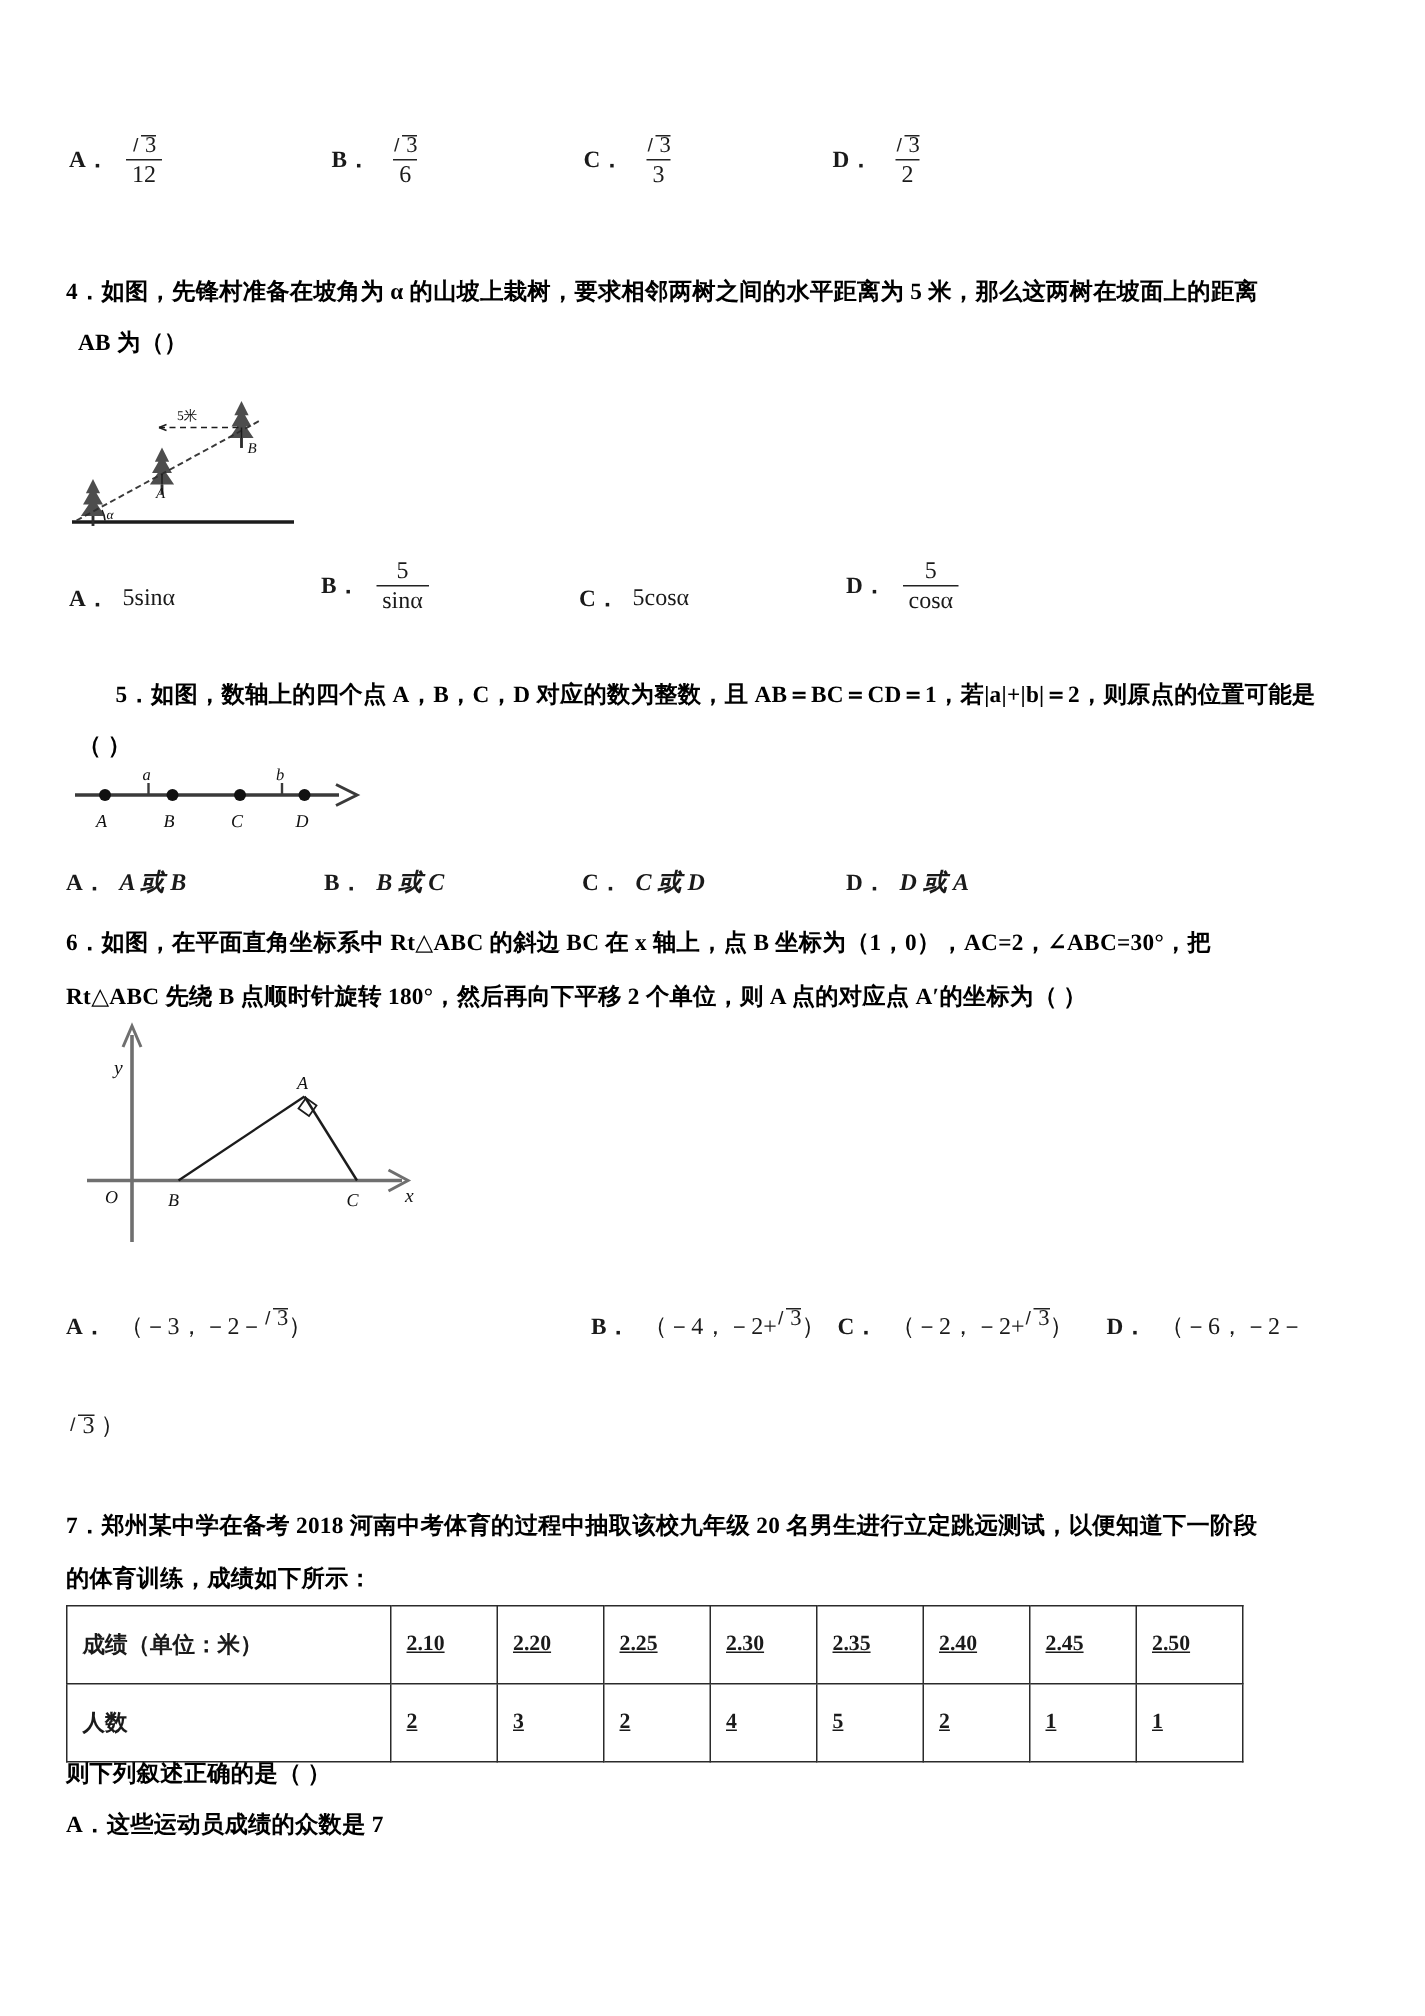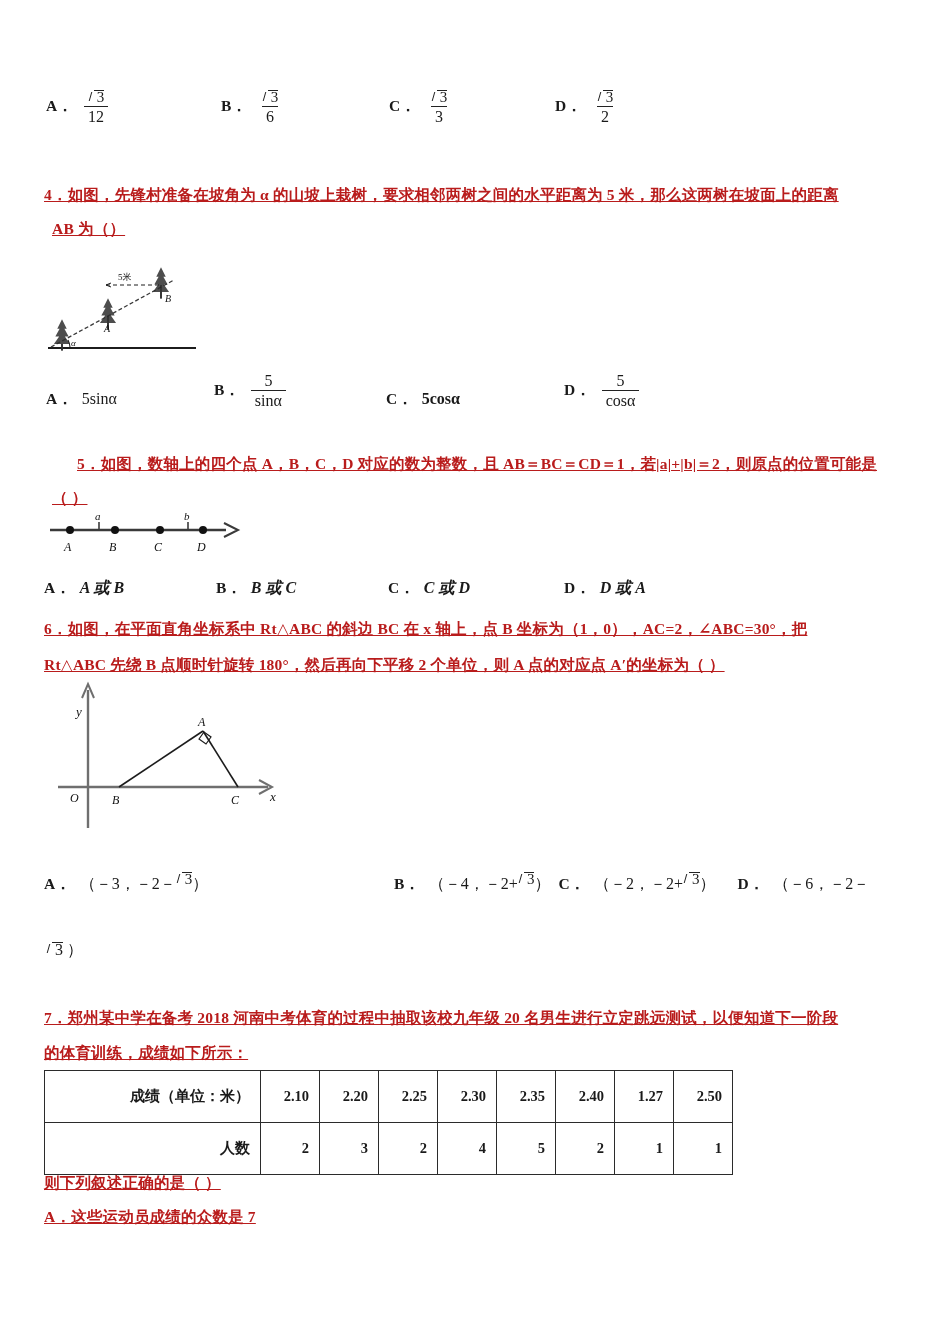--- a/index.html
+++ b/index.html
@@ -14,23 +14,22 @@
     overflow: hidden;
   }
   .page { position: relative; width: 950px; height: 1344px; padding: 0; }
 
   
   .qtext {
     font-family: "Liberation Serif", "DejaVu Serif", serif;
     font-weight: bold;
     font-size: 15.5px;
     line-height: 34px;
-    color: #b91c1c;
+    color: #000000;
     letter-spacing: .2px;
-    text-decoration: underline;
   }
   .italic { font-style: italic; }
 
   
   .optrow { position: absolute; display: flex; align-items: flex-end; }
   .optcell { display: flex; align-items: center; }
   .optcell .lab {
     font-weight: bold; font-size: 15.5px; margin-right: 9px;
     font-family: "Liberation Serif", serif;
   }
@@ -78,24 +77,23 @@
     font-family: "Liberation Serif", serif;
     font-weight: bold;
   }
   table.scoretable td {
     border: 1.6px solid #2b2b2b;
     font-size: 14.5px;
     padding: 16px 10px;
     height: 48px;
     vertical-align: middle;
     white-space: nowrap;
-    text-align: right;
   }
   table.scoretable td.first { width: 216px; font-size: 15px; }
-  table.scoretable td.datacell { width: 59px; }
+  table.scoretable td.datacell { width: 71px; text-decoration: underline; }
 
   
   .fig { position: absolute; }
   .fig svg { display: block; }
 </style>
 </head>
 <body>
 
 <div class="page">
 
@@ -179,21 +177,21 @@
     </div>
     <div class="optcell" style="width:172px;">
       <span class="lab">B．</span>
       <span class="frac">
         <span class="num">5</span>
         <span class="den">sinα</span>
       </span>
     </div>
     <div class="optcell" style="width:178px;">
       <span class="lab">C．</span>
-      <span class="val" style="font-weight:bold;">5cosα</span>
+      <span class="val" style="font-weight:normal;">5cosα</span>
     </div>
     <div class="optcell">
       <span class="lab">D．</span>
       <span class="frac">
         <span class="num">5</span>
         <span class="den">cosα</span>
       </span>
     </div>
   </div>
 
@@ -304,21 +302,21 @@
   <table class="scoretable" style="left:44px; top:1070px;">
     <tbody>
       <tr>
         <td class="first">成绩（单位：米）</td>
         <td class="datacell">2.10</td>
         <td class="datacell">2.20</td>
         <td class="datacell">2.25</td>
         <td class="datacell">2.30</td>
         <td class="datacell">2.35</td>
         <td class="datacell">2.40</td>
-        <td class="datacell">1.27</td>
+        <td class="datacell">2.45</td>
         <td class="datacell">2.50</td>
       </tr>
       <tr>
         <td class="first">人数</td>
         <td class="datacell">2</td>
         <td class="datacell">3</td>
         <td class="datacell">2</td>
         <td class="datacell">4</td>
         <td class="datacell">5</td>
         <td class="datacell">2</td>

